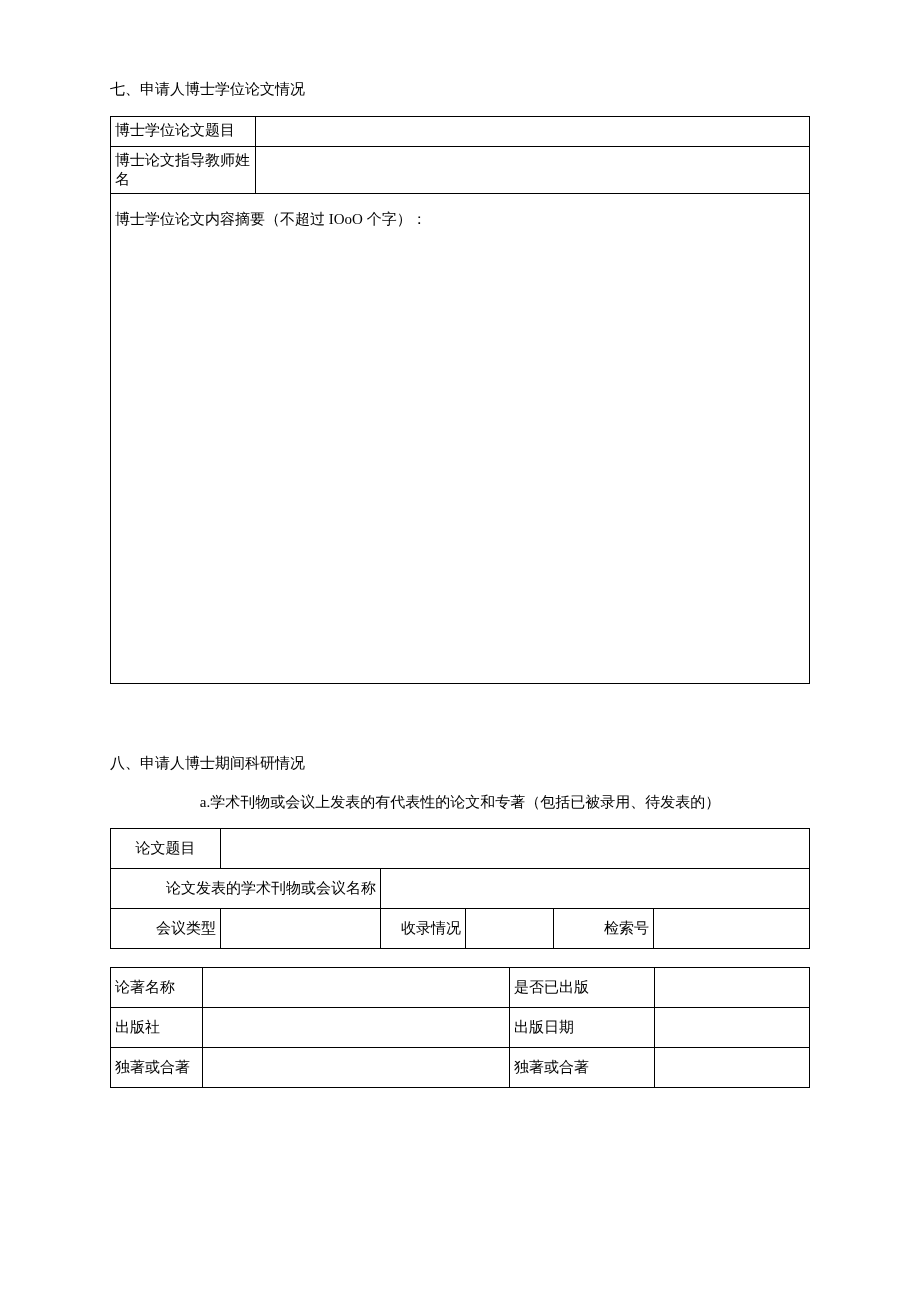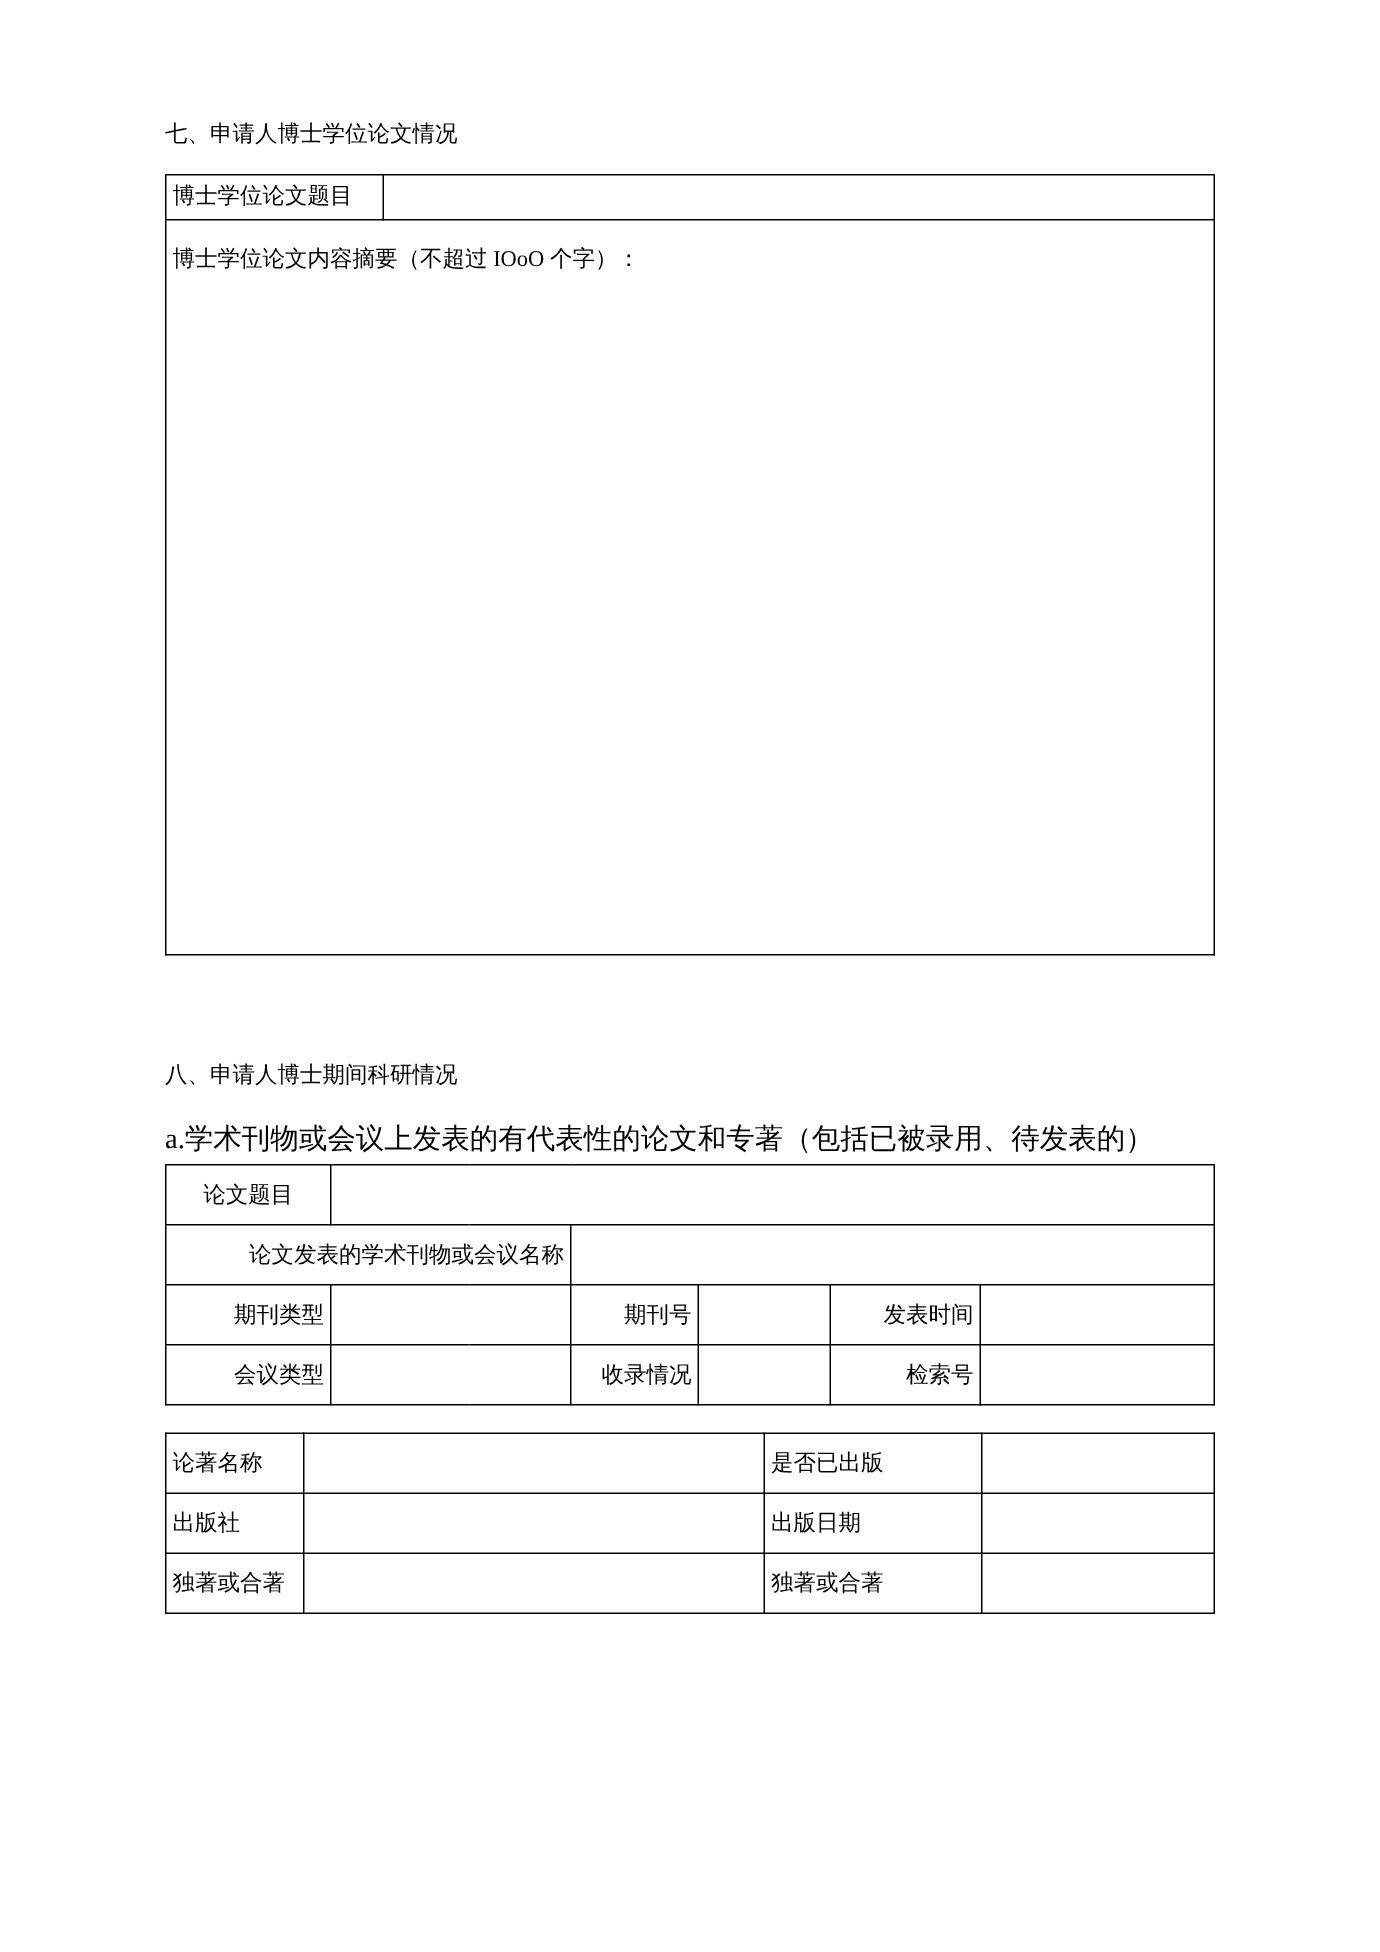--- a/index.html
+++ b/index.html
@@ -18,22 +18,23 @@
     .section-title {
       margin-bottom: 17px;
       font-size: 15px;
     }
     .section8-title {
       margin-top: 70px;
       margin-bottom: 20px;
       font-size: 15px;
     }
     .subtitle-a {
-      margin-bottom: 4px;
-      font-size: 19px;
+      margin-bottom: 16px;
+      font-size: 15px;
+      text-align: center;
     }
     table {
       border-collapse: collapse;
       width: 100%;
       table-layout: fixed;
     }
     td {
       border: 1px solid #000;
       padding: 4px 4px;
       vertical-align: top;
@@ -79,20 +80,24 @@
 
 <div class="section-title">七、申请人博士学位论文情况</div>
 
 <table class="table7">
   <tbody>
       <tr>
     <td class="label-cell">博士学位论文题目</td>
     <td></td>
   </tr>
   <tr>
+    <td class="label-cell">博士论文指导教师姓名</td>
+    <td></td>
+  </tr>
+  <tr>
     <td colspan="2" class="abstract-cell">
       <span>博士学位论文内容摘要（不超过 IOoO 个字）：</span>
       <span></span>
     </td>
   </tr>
 </tbody>
   </table>
 
 <div class="section8-title">八、申请人博士期间科研情况</div>
 
@@ -109,28 +114,20 @@
     <col>
   </colgroup>
   <tbody>
       <tr>
     <td class="paper-title-label center">论文题目</td>
     <td colspan="6"></td>
   </tr>
   <tr>
     <td colspan="3">论文发表的学术刊物或会议名称</td>
     <td colspan="4"></td>
-  </tr>
-  <tr>
-    <td>期刊类型</td>
-    <td colspan="2"></td>
-    <td>期刊号</td>
-    <td></td>
-    <td>发表时间</td>
-    <td></td>
   </tr>
   <tr>
     <td>会议类型</td>
     <td colspan="2"></td>
     <td>收录情况</td>
     <td></td>
     <td>检索号</td>
     <td></td>
   </tr>
 </tbody>

